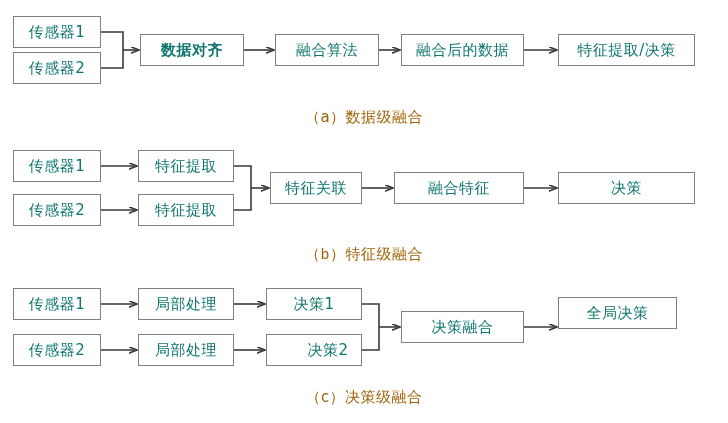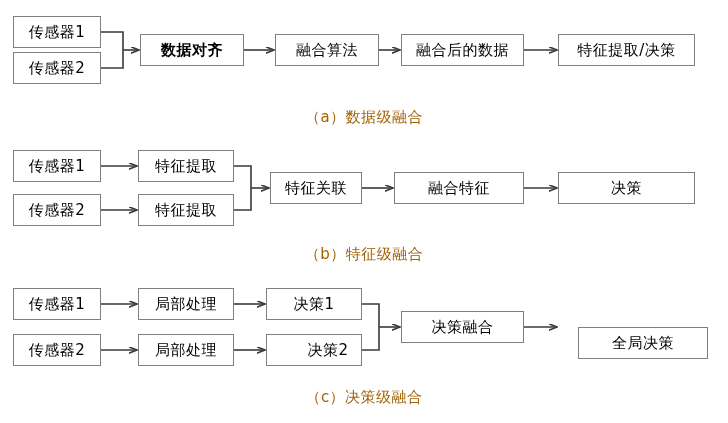--- a/index.html
+++ b/index.html
@@ -15,21 +15,21 @@
     width: 728px;
     height: 423px;
     background: #ffffff;
     overflow: hidden;
   }
   .node {
     position: absolute;
     box-sizing: border-box;
     border: 1px solid #808080;
     background: #ffffff;
-    color: #000000;
+    color: #0f766e;
     display: flex;
     align-items: center;
     justify-content: center;
     font-size: 15px;
     line-height: 1;
     letter-spacing: 0.5px;
     white-space: nowrap;
     font-family: "DejaVu Sans", "Liberation Sans", sans-serif;
   }
   .caption {
@@ -142,21 +142,21 @@
   </div>
   <div class="node" style="left:270px; top:172px; width:92px; height:32px;">
     <span>特征关联</span>
   </div>
   <div class="node" style="left:394px; top:172px; width:130px; height:32px;">
     <span>融合特征</span>
   </div>
   <div class="node" style="left:558px; top:172px; width:137px; height:32px;">
     <span>决策</span>
   </div>
-  <div class="caption" style="top:245px;">（b）特征级融合</div>
+  <div class="caption" style="top:245px;font-family:Liberation Mono, monospace;">（b）特征级融合</div>
 
   <div class="node" style="left:13px; top:288px; width:88px; height:32px;">
     <span>传感器1</span>
   </div>
   <div class="node" style="left:13px; top:334px; width:88px; height:32px;">
     <span>传感器2</span>
   </div>
   <div class="node" style="left:138px; top:288px; width:96px; height:32px;">
     <span>局部处理</span>
   </div>
@@ -165,18 +165,18 @@
   </div>
   <div class="node" style="left:266px; top:288px; width:96px; height:32px;justify-content:center;">
     <span>决策1</span>
   </div>
   <div class="node" style="left:266px; top:334px; width:96px; height:32px;padding-left:28px;">
     <span>决策2</span>
   </div>
   <div class="node" style="left:401px; top:311px; width:123px; height:32px;">
     <span>决策融合</span>
   </div>
-  <div class="node" style="left:558px; top:327px; width:130px; height:32px;margin-left:20px;">
+  <div class="node" style="left:558px; top:297px; width:119px; height:32px;">
     <span>全局决策</span>
   </div>
   <div class="caption" style="top:388px;">（c）决策级融合</div>
 
 </div>
 
 </body></html>

